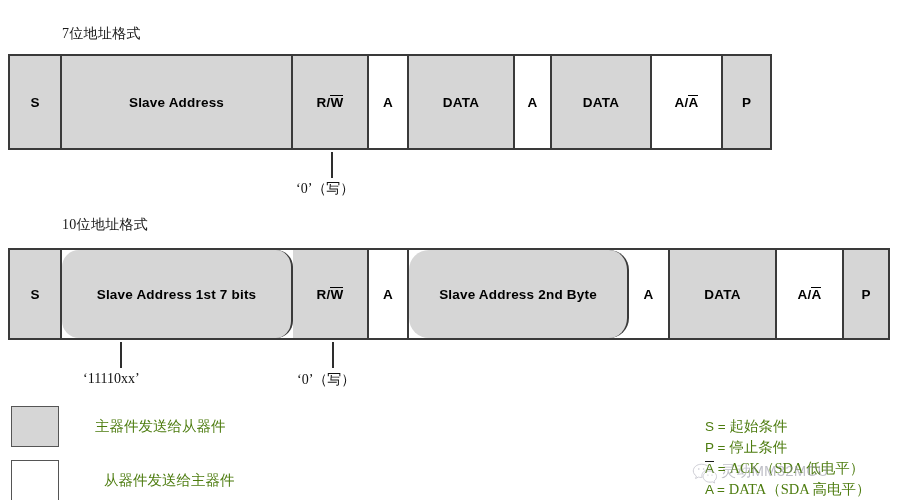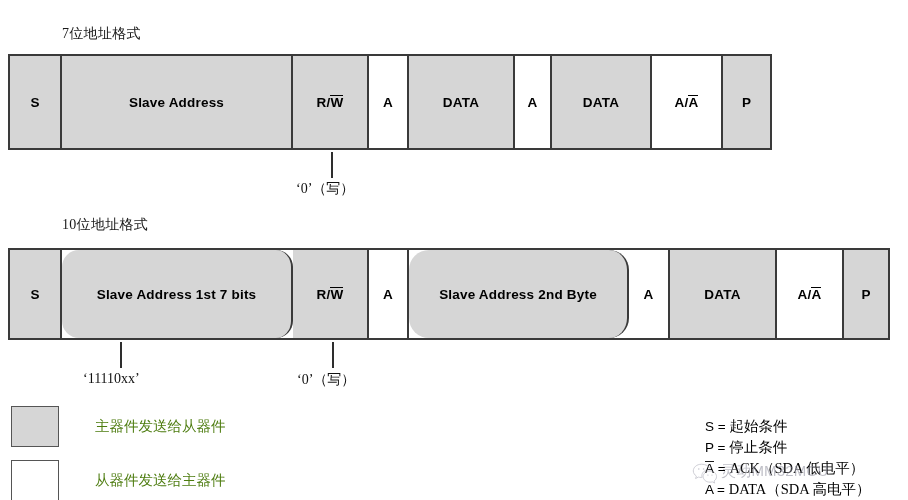--- a/index.html
+++ b/index.html
@@ -104,21 +104,21 @@
   #leader-rw-10  { left: 332px; top: 326px; height: 26px; }
   #callout-rw-10 { left: 297px; top: 355px; }
 
   
   .legend-row {
     position: absolute;
     display: flex;
     align-items: center;
   }
   #legend-master { left: 11px; top: 390px; }
-  #legend-slave  { left: 11px; top: 444px; }
+  #legend-slave  { left: 11px; top: 444px; gap: 9px; }
 
   .swatch {
     width: 48px;
     height: 41px;
     border: 1.5px solid #555;
     box-sizing: border-box;
   }
   .swatch.master { background: #d6d6d6; }
   .swatch.slave  { background: #ffffff; }
   .legend-label {
@@ -134,21 +134,21 @@
   #key-list {
     position: absolute;
     left: 705px;
     top: 400px;
     display: flex;
     flex-direction: column;
   }
   .key-line {
     font-family: "Liberation Serif", serif;
     font-size: 14.5px;
-    color: #000000;
+    color: #4d7c0f;
     white-space: nowrap;
     line-height: 21px;
     height: 21px;
     position: relative;
   }
   .key-line .sym {
     font-family: "Liberation Sans", sans-serif;
     font-size: 13.5px;
   }
   .key-line .ovl-a {

